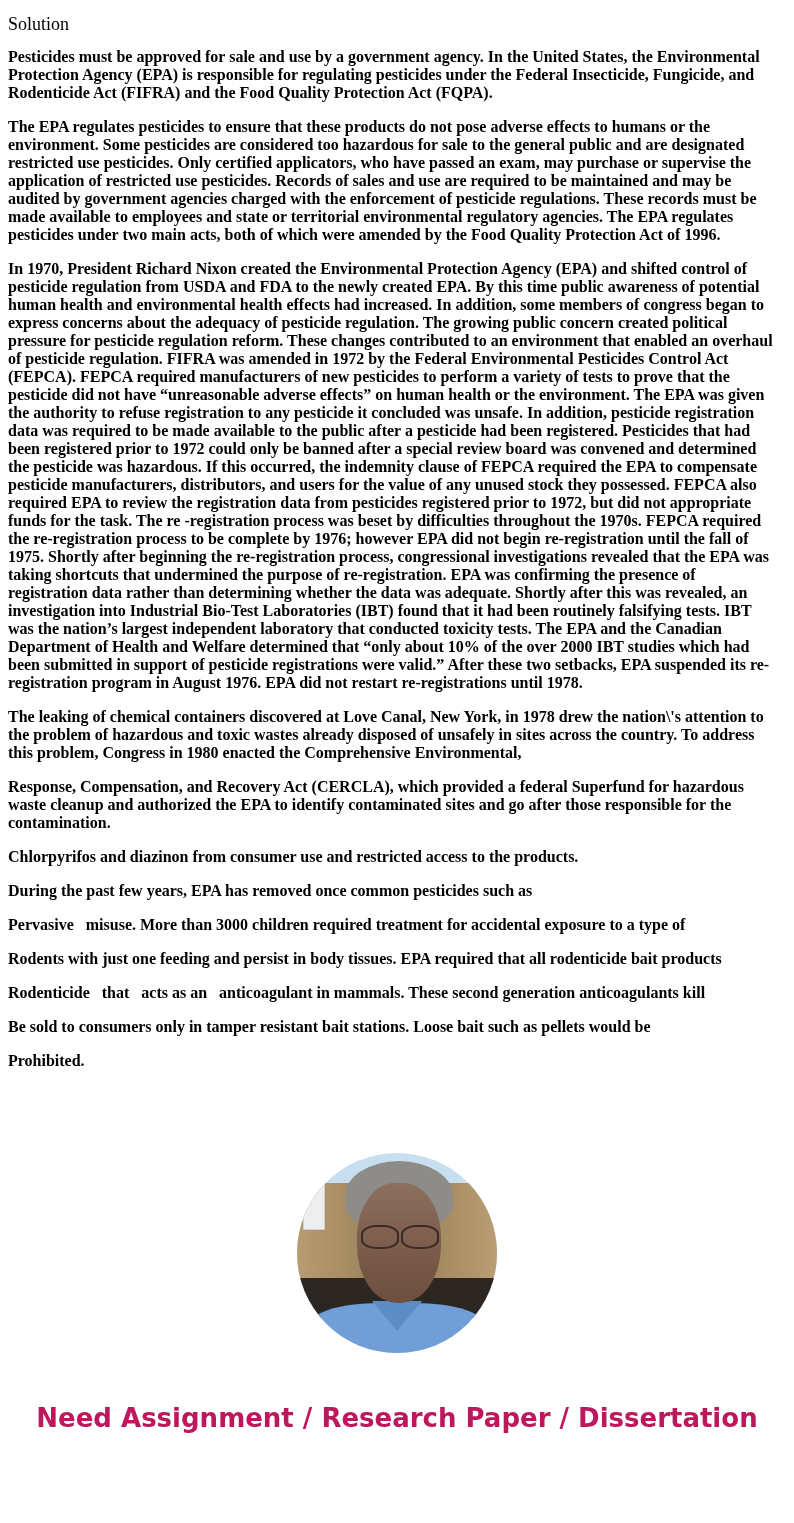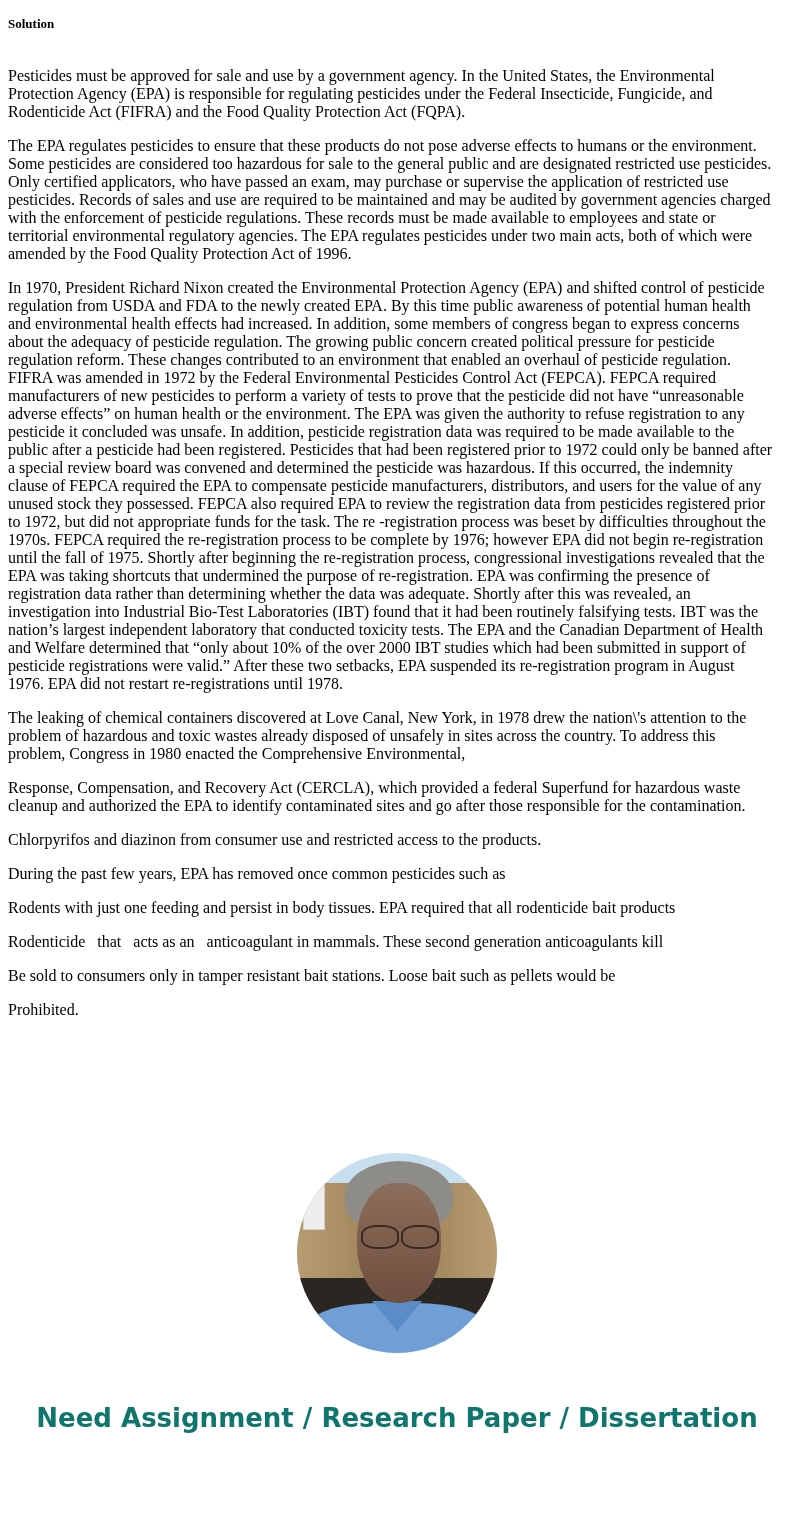--- a/index.html
+++ b/index.html
@@ -14,28 +14,29 @@
       color: #000000;
       font-family: "Liberation Serif", serif;
       font-size: 16px;
       line-height: 18px;
     }
     .content {
       padding: 8px 8px 0 8px;
     }
     h3.title {
       font-family: "Liberation Serif", serif;
-      font-size: 13px;
-      font-weight: bold;
-      margin: 5px 0 32px 0;
+      font-size: 18px;
+      font-weight: normal;
+      margin: 5px 0 13px 0;
       line-height: 22px;
     }
     p.para {
       margin: 0 12px 16px 0;
       white-space: pre-wrap;
+      font-weight: bold;
     }
     .photo-wrap {
       position: absolute;
       left: 297px;
       top: 1153px;
       width: 200px;
       height: 200px;
       border-radius: 50%;
       overflow: hidden;
       background: #c8dff0;
@@ -91,36 +92,37 @@
     .banner {
       position: absolute;
       left: 0;
       top: 1403px;
       width: 794px;
       text-align: center;
       font-family: "DejaVu Sans", sans-serif;
       font-weight: bold;
       font-size: 26px;
       line-height: 30px;
-      color: #0f766e;
+      color: #be185d;
     }
     .banner div { margin: 0; }
   </style>
 </head>
 <body>
 
 <div class="content">
   <h3 class="title">Solution</h3>
   <p class="para">Pesticides must be approved for sale and use by a government agency. In the United States, the Environmental Protection Agency (EPA) is responsible for regulating pesticides under the Federal Insecticide, Fungicide, and Rodenticide Act (FIFRA) and the Food Quality Protection Act (FQPA).</p>
   <p class="para">The EPA regulates pesticides to ensure that these products do not pose adverse effects to humans or the environment. Some pesticides are considered too hazardous for sale to the general public and are designated restricted use pesticides. Only certified applicators, who have passed an exam, may purchase or supervise the application of restricted use pesticides. Records of sales and use are required to be maintained and may be audited by government agencies charged with the enforcement of pesticide regulations. These records must be made available to employees and state or territorial environmental regulatory agencies. The EPA regulates pesticides under two main acts, both of which were amended by the Food Quality Protection Act of 1996.</p>
   <p class="para">In 1970, President Richard Nixon created the Environmental Protection Agency (EPA) and shifted control of pesticide regulation from USDA and FDA to the newly created EPA. By this time public awareness of potential human health and environmental health effects had increased. In addition, some members of congress began to express concerns about the adequacy of pesticide regulation. The growing public concern created political pressure for pesticide regulation reform. These changes contributed to an environment that enabled an overhaul of pesticide regulation. FIFRA was amended in 1972 by the Federal Environmental Pesticides Control Act (FEPCA). FEPCA required manufacturers of new pesticides to perform a variety of tests to prove that the pesticide did not have “unreasonable adverse effects” on human health or the environment. The EPA was given the authority to refuse registration to any pesticide it concluded was unsafe. In addition, pesticide registration data was required to be made available to the public after a pesticide had been registered. Pesticides that had been registered prior to 1972 could only be banned after a special review board was convened and determined the pesticide was hazardous. If this occurred, the indemnity clause of FEPCA required the EPA to compensate pesticide manufacturers, distributors, and users for the value of any unused stock they possessed. FEPCA also required EPA to review the registration data from pesticides registered prior to 1972, but did not appropriate funds for the task. The re -registration process was beset by difficulties throughout the 1970s. FEPCA required the re-registration process to be complete by 1976; however EPA did not begin re-registration until the fall of 1975. Shortly after beginning the re-registration process, congressional investigations revealed that the EPA was taking shortcuts that undermined the purpose of re-registration. EPA was confirming the presence of registration data rather than determining whether the data was adequate. Shortly after this was revealed, an investigation into Industrial Bio-Test Laboratories (IBT) found that it had been routinely falsifying tests. IBT was the nation’s largest independent laboratory that conducted toxicity tests. The EPA and the Canadian Department of Health and Welfare determined that “only about 10% of the over 2000 IBT studies which had been submitted in support of pesticide registrations were valid.” After these two setbacks, EPA suspended its re-registration program in August 1976. EPA did not restart re-registrations until 1978.</p>
   <p class="para">The leaking of chemical containers discovered at Love Canal, New York, in 1978 drew the nation\'s attention to the problem of hazardous and toxic wastes already disposed of unsafely in sites across the country. To address this problem, Congress in 1980 enacted the Comprehensive Environmental,</p>
   <p class="para">Response, Compensation, and Recovery Act (CERCLA), which provided a federal Superfund for hazardous waste cleanup and authorized the EPA to identify contaminated sites and go after those responsible for the contamination.</p>
   <p class="para">Chlorpyrifos and diazinon from consumer use and restricted access to the products.</p>
   <p class="para">During the past few years, EPA has removed once common pesticides such as</p>
+  <p class="para">Pervasive   misuse. More than 3000 children required treatment for accidental exposure to a type of</p>
   <p class="para">Rodents with just one feeding and persist in body tissues. EPA required that all rodenticide bait products</p>
   <p class="para">Rodenticide   that   acts as an   anticoagulant in mammals. These second generation anticoagulants kill</p>
   <p class="para">Be sold to consumers only in tamper resistant bait stations. Loose bait such as pellets would be</p>
   <p class="para">Prohibited.</p>
 </div>
 
 <div class="photo-wrap" title="author-portrait">
   <div class="photo-bg-wall"></div>
   <div class="photo-switch"></div>
   <div class="photo-bg-dark"></div>

